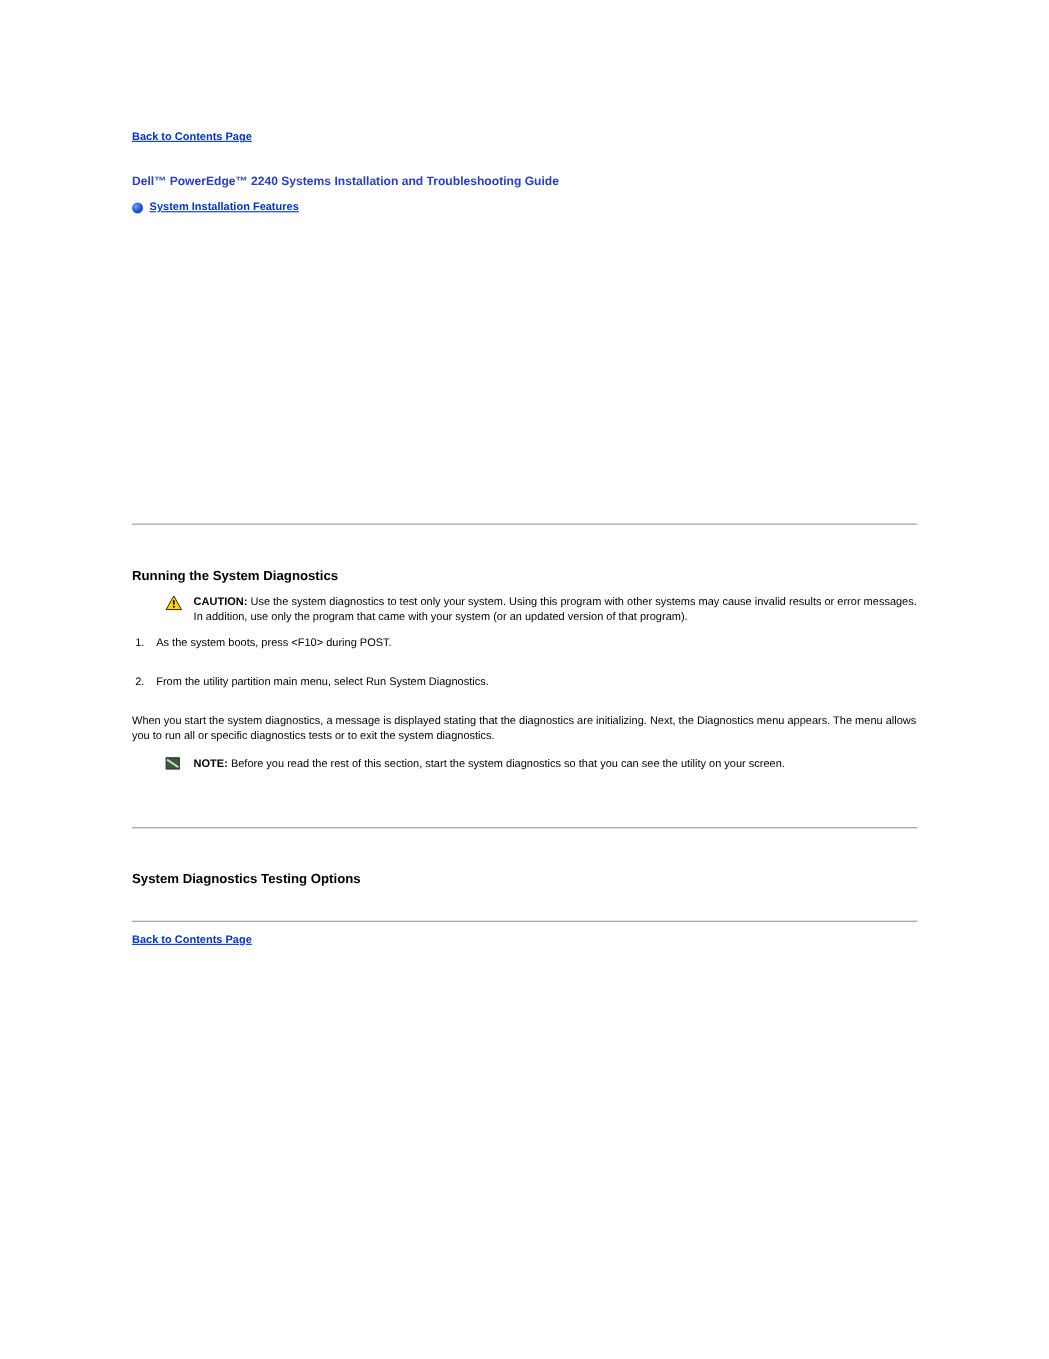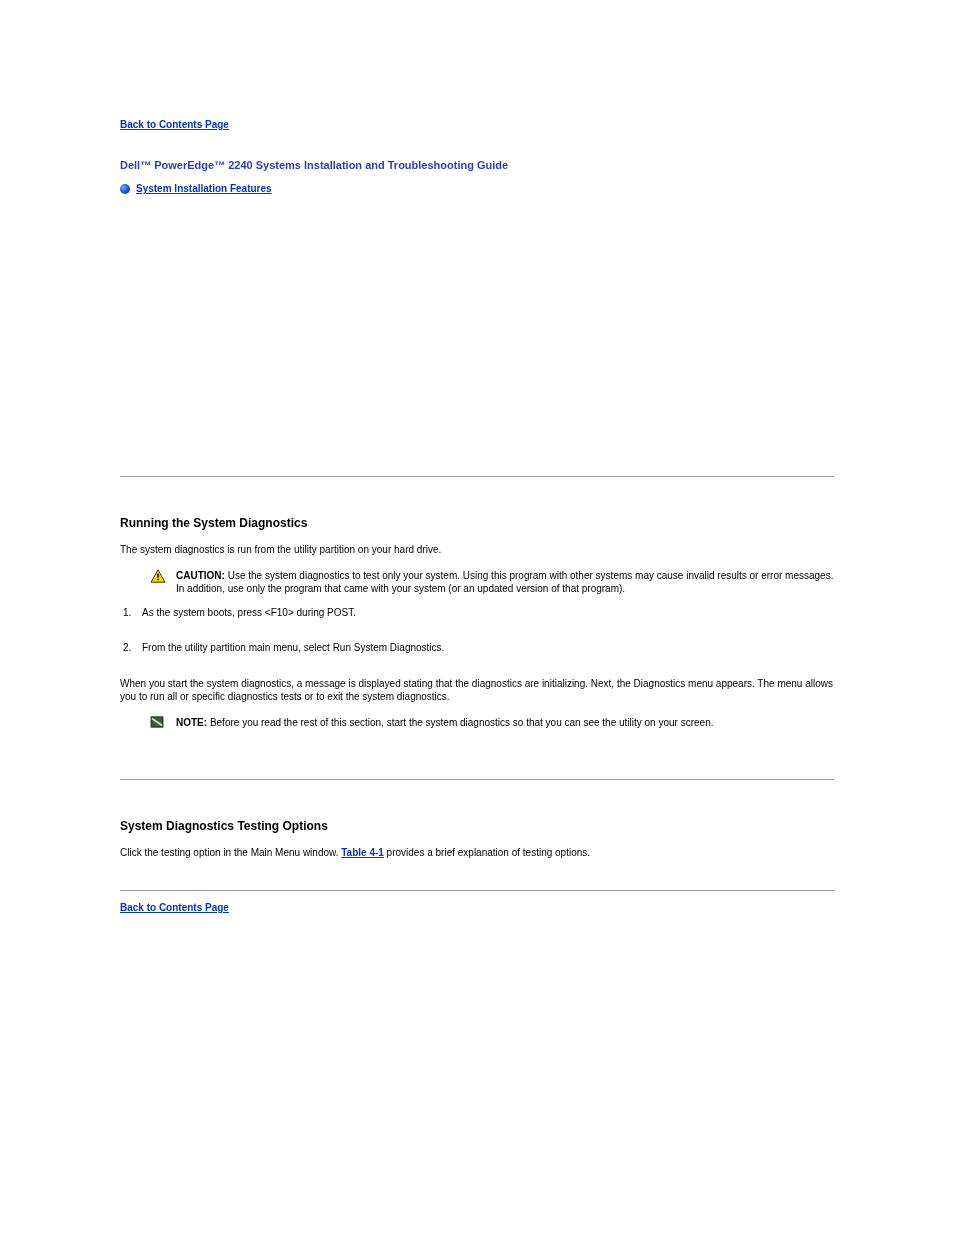--- a/index.html
+++ b/index.html
@@ -74,21 +74,20 @@
 
   <div class="toc">
     <div class="toc-row">
       <span class="toc-bullet"></span>
       <a class="link">System Installation Features</a>
     </div>
   </div>
 
   <div class="section-hdr" style="margin-top:280px;">Running the System Diagnostics</div>
 
-  <div class="para">The system diagnostics is run from the utility partition on your hard drive.</div>
 
   <div class="callout">
     <div class="icon-cell">
       <span class="icon-caution">
         <svg viewBox="0 0 20 18">
             <polygon points="10,1 19,17 1,17" fill="#ffd400" stroke="#000" stroke-width="1"></polygon>
             <rect x="9" y="6" width="2" height="5" fill="#000"></rect>
             <rect x="9" y="12.5" width="2" height="2" fill="#000"></rect>
           </svg>
       </span>
@@ -114,21 +113,18 @@
           </svg>
       </span>
     </div>
     <div class="text-cell">
       <span class="bold">NOTE: </span><span>Before you read the rest of this section, start the system diagnostics so that you can see the utility on your screen.</span>
     </div>
   </div>
 
   <div class="section-hdr">System Diagnostics Testing Options</div>
 
-  <div class="para">
-    <span>Click the testing option in the Main Menu window. </span><a class="link">Table 4-1</a><span> provides a brief explanation of testing options.</span>
-  </div>
 
   <div class="contact-sep">
     <a class="link">Back to Contents Page</a>
   </div>
 
 </div>
 
 </body></html>

